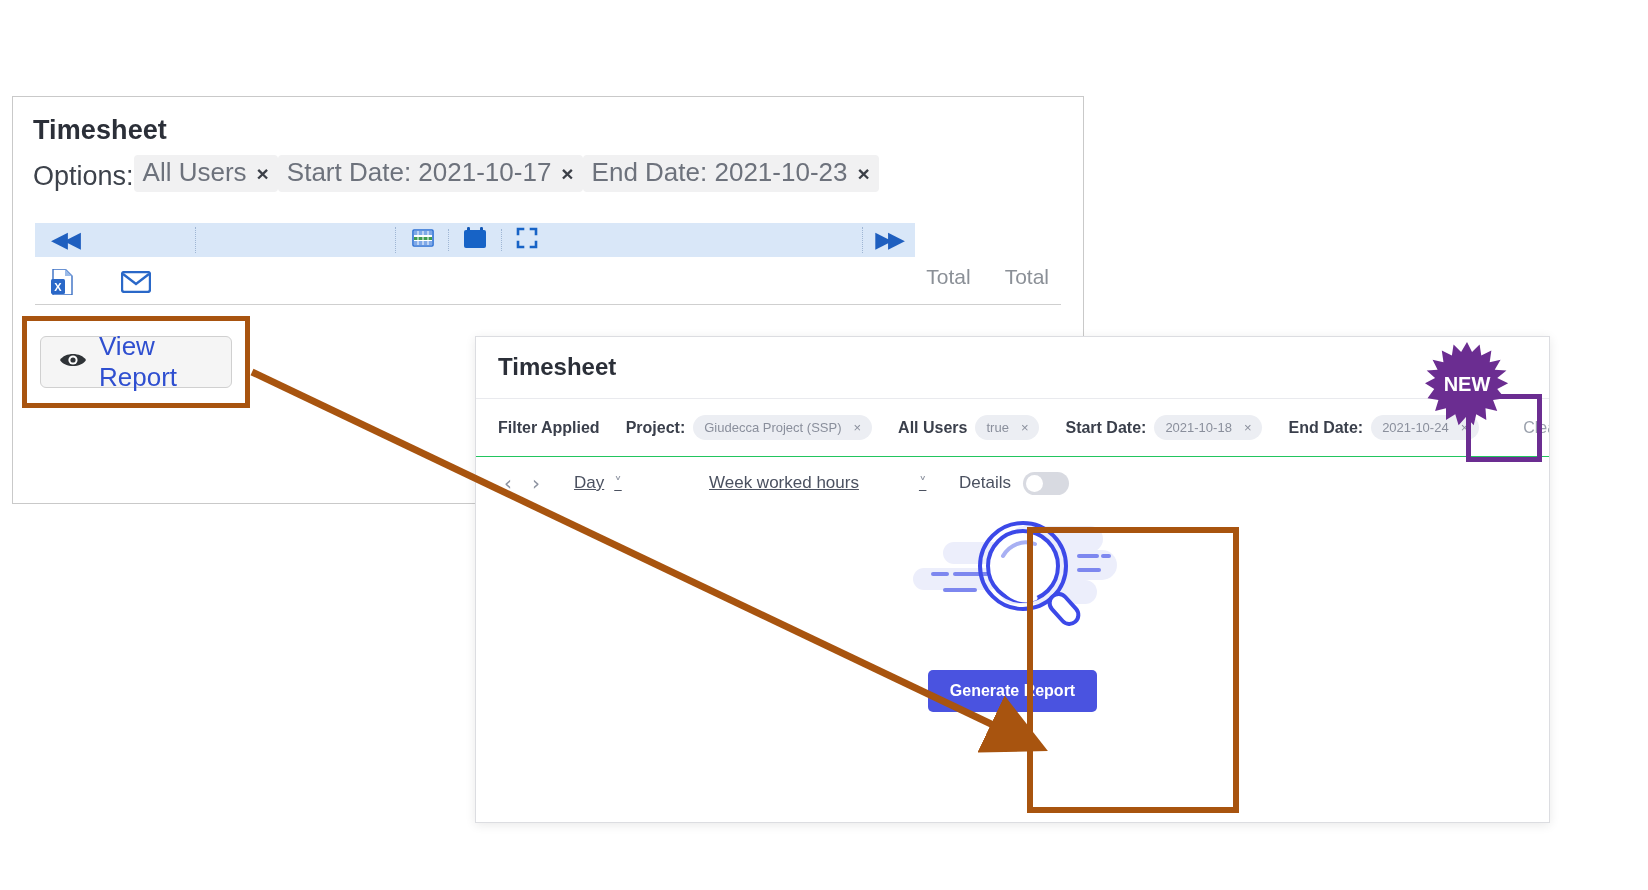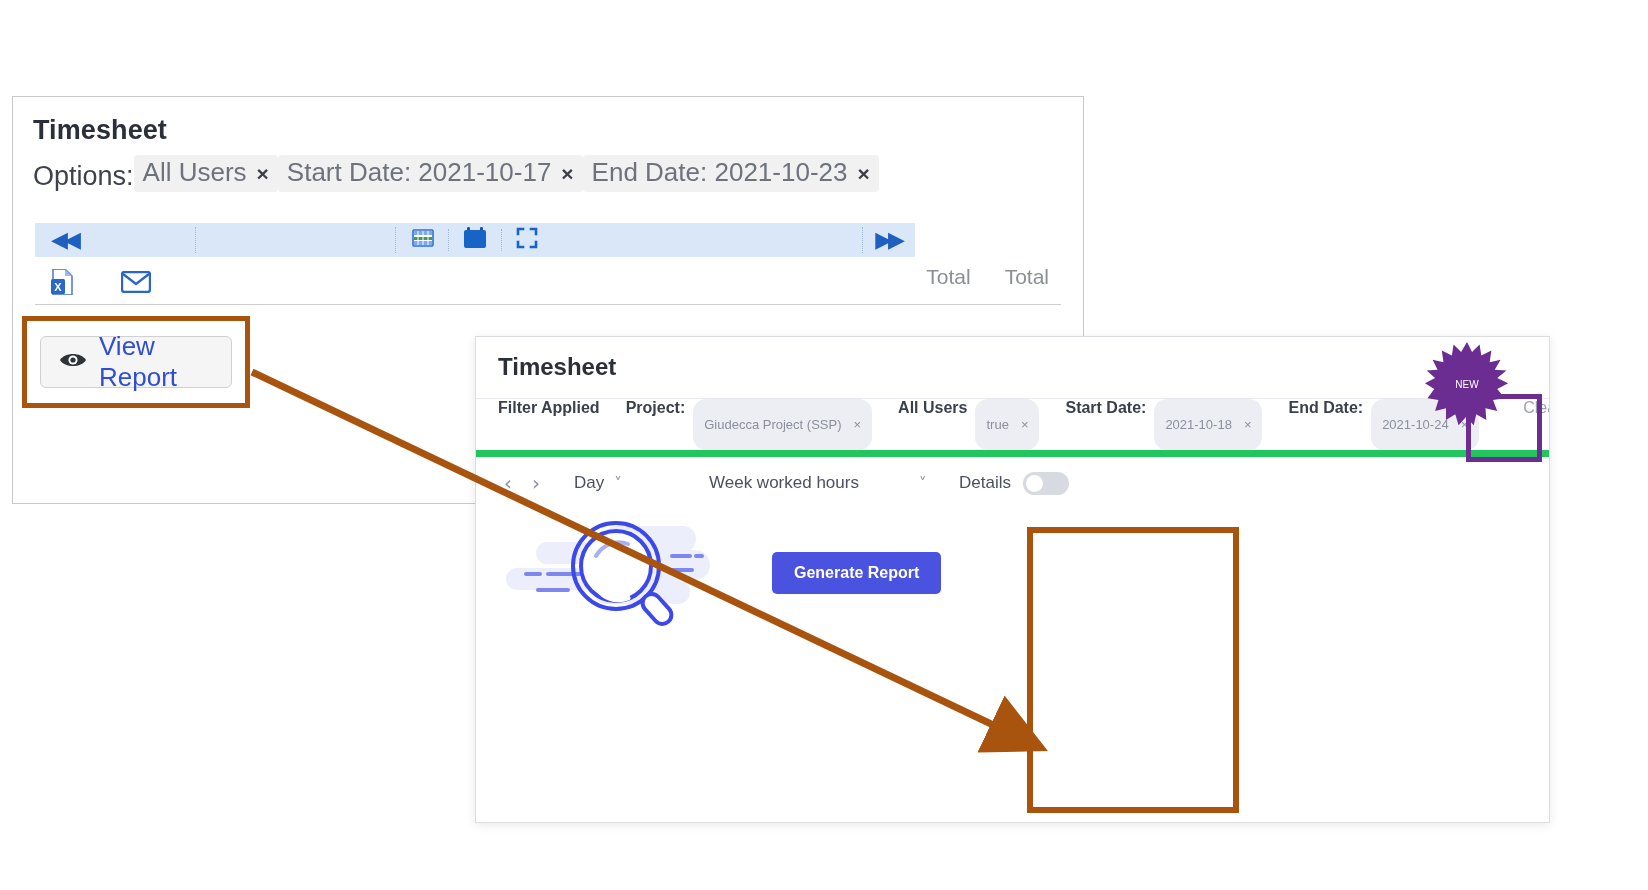--- a/index.html
+++ b/index.html
@@ -106,22 +106,22 @@
   .np-header {
     position: relative; height: 62px;
     border-bottom: 1px solid #e9eaee;
   }
   .np-title {
     position: absolute; left: 22px; top: 16px;
     font-size: 24px; font-weight: 600; color: #2b2f38;
   }
   .np-filterbar {
     position: relative; height: 58px;
-    border-bottom: 7px solid #22c55e;
-    display: flex; 
+    border-bottom: 1px solid #22c55e;
+    display: flex; align-items: center;
     padding-left: 22px;
     white-space: nowrap;
   }
   .flt-strong {
     font-size: 16px; font-weight: 700; color: #3a3f4b;
     margin-right: 26px;
   }
   .flt-label {
     font-size: 16px; font-weight: 700; color: #3a3f4b;
     margin-right: 8px;
@@ -148,42 +148,42 @@
     display: flex; align-items: center;
     padding-left: 18px; gap: 0;
     border-bottom: 0;
   }
   .tb-chev {
     font-size: 20px; color: #8e94a1; padding: 0 10px;
     font-family: "DejaVu Sans", sans-serif;
   }
   .tb-sel {
     display: inline-flex; align-items: flex-end;
-    font-size: 17px; color: #4b5160;
+    font-size: 17px; color: #4b5160; text-decoration: underline;
   }
   .tb-sel .caret {
     font-family: "DejaVu Sans", sans-serif;
     font-size: 15px; color: #8e94a1; margin-left: 10px;
   }
   .tb-details { font-size: 17px; color: #4b5160; }
   .toggle {
     width: 46px; height: 23px; border-radius: 12px;
     background: #d8dae1; position: relative;
     margin-left: 12px;
   }
   .toggle .knob {
     position: absolute; left: 3px; top: 3px;
     width: 17px; height: 17px; border-radius: 50%;
     background: #ffffff;
   }
 
   
   .empty-state {
     position: absolute; left: 0; right: 0; top: 175px;
-    display: flex; flex-direction: row;
+    display: flex; flex-direction: column;
     align-items: center; gap: 36px;
   }
   .gen-btn {
     background: #4a53e0;
     color: #ffffff;
     font-size: 16px; font-weight: 700;
     border: none; border-radius: 5px;
     padding: 12px 22px;
   }
 
@@ -212,21 +212,21 @@
     pointer-events: none;
   }
   
   .burst {
     position: absolute; left: 1425px; top: 342px;
     width: 84px; height: 84px; z-index: 40;
   }
   .burst-label {
     position: absolute; left: 0; top: 0; width: 84px; height: 84px;
     display: flex; align-items: center; justify-content: center;
-    color: #ffffff; font-size: 10px; font-weight: 400;
+    color: #ffffff; font-size: 20px; font-weight: 700;
   }
 </style>
 </head>
 <body>
 
 <div id="stage">
 
   <div class="old-panel">
 
     <div class="old-title">Timesheet</div>

